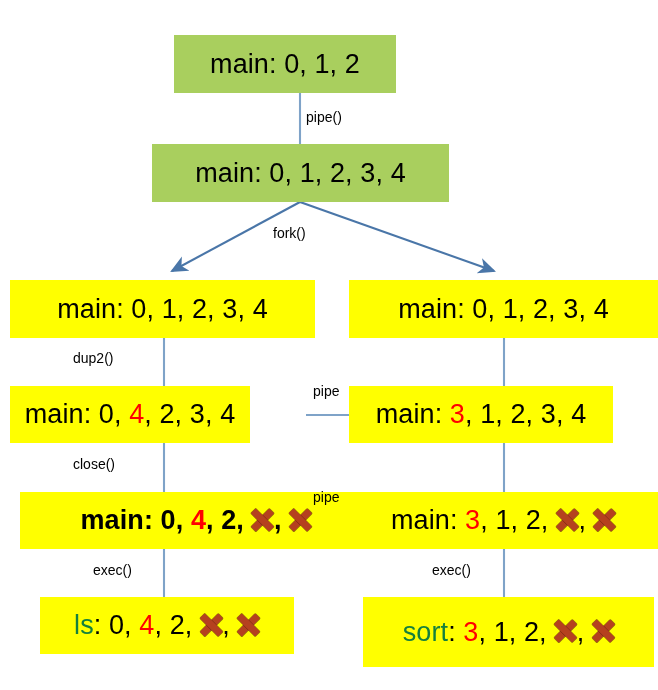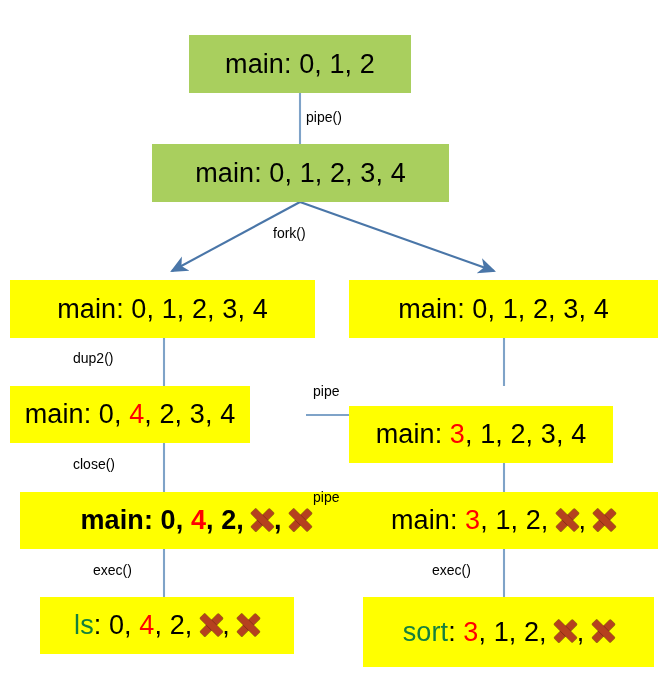--- a/index.html
+++ b/index.html
@@ -108,41 +108,41 @@
     <line x1="164" y1="548" x2="164" y2="597" stroke="#7FA3C8" stroke-width="2.1"></line>
 
     <line x1="504" y1="338" x2="504" y2="386" stroke="#7FA3C8" stroke-width="2.1"></line>
     <line x1="504" y1="443" x2="504" y2="492" stroke="#7FA3C8" stroke-width="2.1"></line>
     <line x1="504" y1="548" x2="504" y2="597" stroke="#7FA3C8" stroke-width="2.1"></line>
 
     <line x1="306" y1="415" x2="356" y2="415" stroke="#7FA3C8" stroke-width="2.1"></line>
     <line x1="306" y1="521" x2="356" y2="521" stroke="#7FA3C8" stroke-width="2.1"></line>
   </svg>
 
-  <div class="node green" style="left:189px; top:35px; width:222px; height:58px;">
+  <div class="node green" style="left:174px; top:35px; width:222px; height:58px;">
     <span class="txt"><span>main: 0, 1, 2</span></span>
   </div>
 
   <div class="node green" style="left:152px; top:144px; width:297px; height:58px;">
     <span class="txt"><span>main: 0, 1, 2, 3, 4</span></span>
   </div>
 
   <div class="node yellow" style="left:10px; top:280px; width:305px; height:58px;">
     <span class="txt"><span>main: 0, 1, 2, 3, 4</span></span>
   </div>
 
   <div class="node yellow" style="left:349px; top:280px; width:309px; height:58px;">
     <span class="txt"><span>main: 0, 1, 2, 3, 4</span></span>
   </div>
 
   <div class="node yellow" style="left:10px; top:386px; width:240px; height:57px;">
     <span class="txt"><span>main: 0, </span><span class="tok-red">4</span><span>, 2, 3, 4</span></span>
   </div>
 
-  <div class="node yellow" style="left:349px; top:406px; width:264px; height:57px;">
+  <div class="node yellow" style="left:349px; top:386px; width:264px; height:57px;">
     <span class="txt"><span>main: </span><span class="tok-red">3</span><span>, 1, 2, 3, 4</span></span>
   </div>
 
   <div class="node yellow" style="left:20px; top:492px; width:352px; height:57px;font-weight:bold;">
     <span class="txt"><span>main: 0, </span><span class="tok-red">4</span><span>, 2, </span><span class="tok-x"></span><span>, </span><span class="tok-x"></span></span>
   </div>
 
   <div class="node yellow" style="left:349px; top:492px; width:309px; height:57px;justify-content:center;">
     <span class="txt"><span>main: </span><span class="tok-red">3</span><span>, 1, 2, </span><span class="tok-x"></span><span>, </span><span class="tok-x"></span></span>
   </div>

